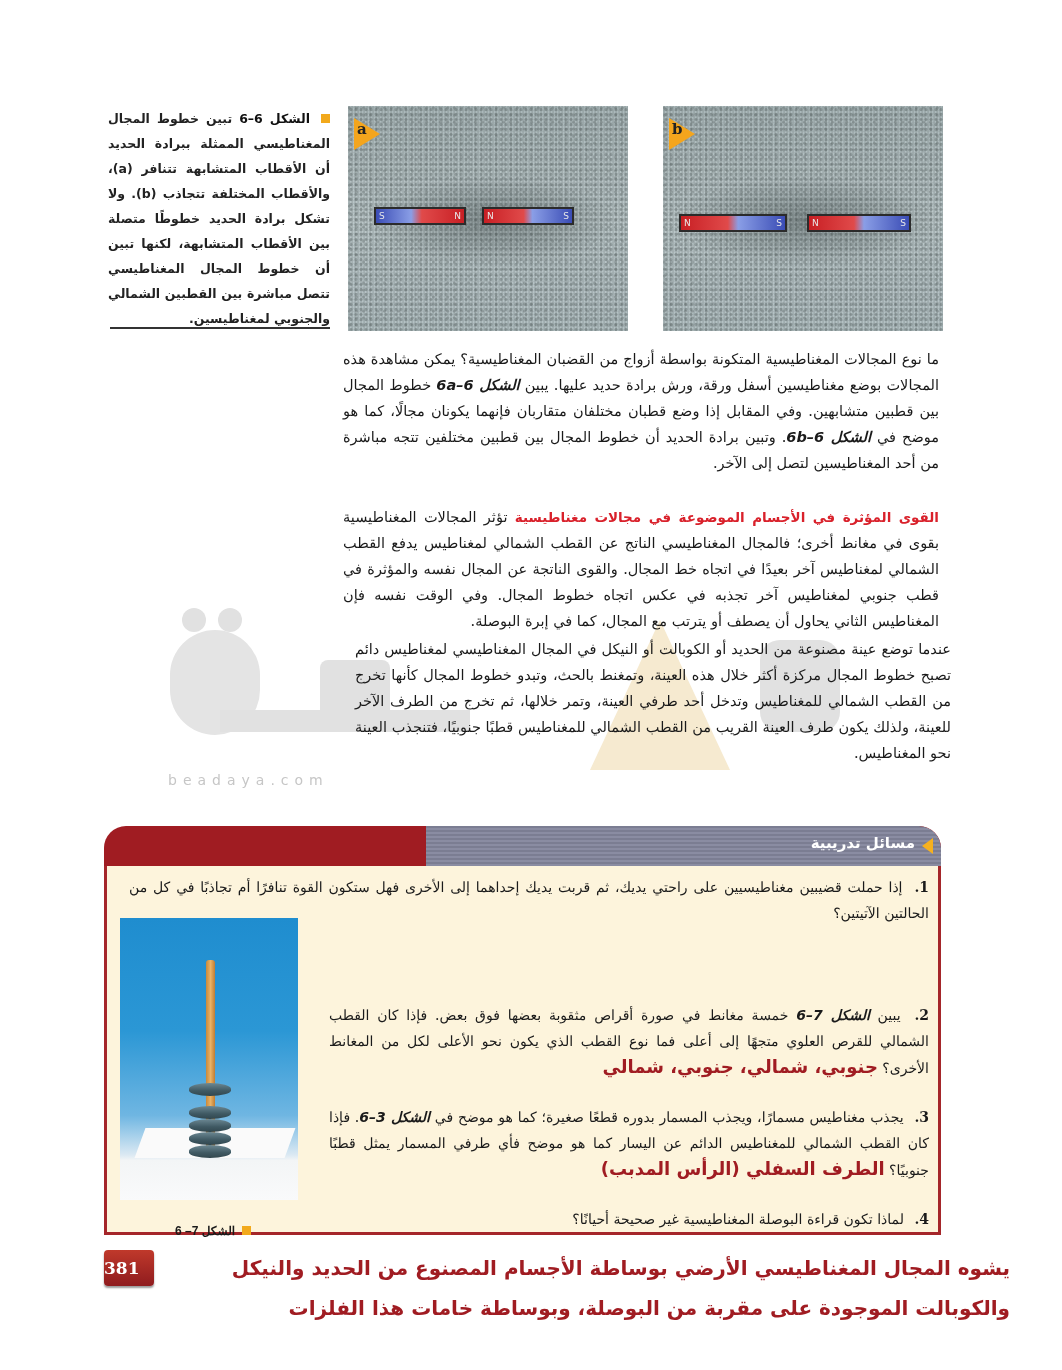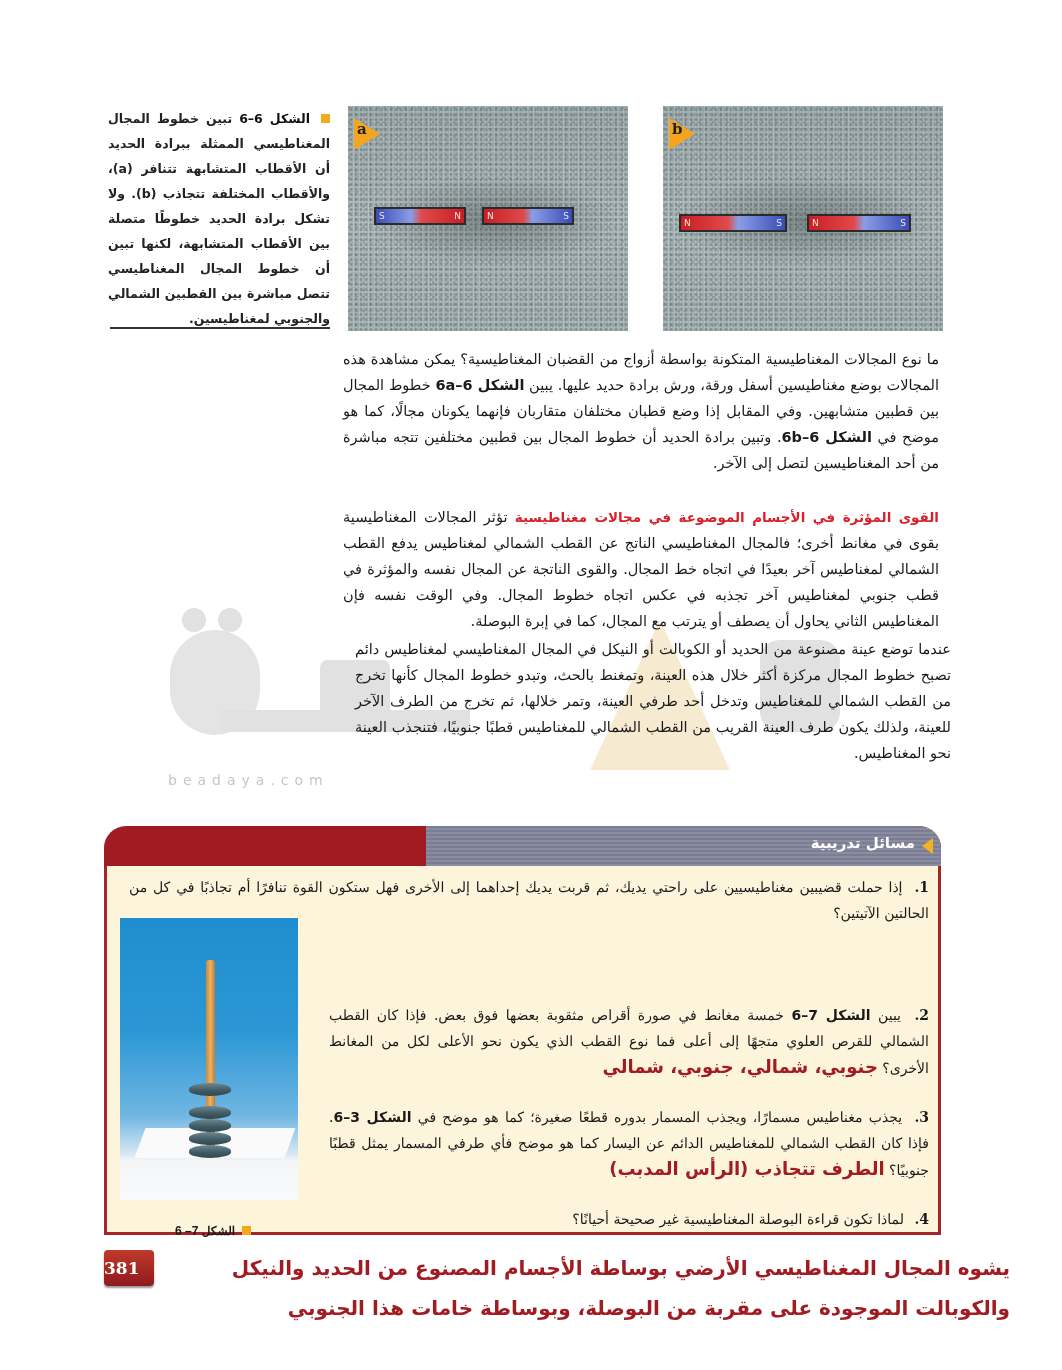--- a/index.html
+++ b/index.html
@@ -44,21 +44,21 @@
   .mag-ns { background: linear-gradient(90deg, #c81f24, #e04a4a 45%, #8a9ee6 55%, #3a4cb5); }
   .photo-label { position: absolute; top: 12px; left: 6px; width: 0; height: 0;
     border-top: 16px solid transparent; border-bottom: 16px solid transparent; border-left: 26px solid #f4a51d; }
   .photo-label-text { position: absolute; top: 14px; left: 9px; font-family: "DejaVu Serif", serif; font-weight: bold; font-size: 15px; color: #222; }
 
   
   .para { position: absolute; left: 343px; width: 596px; font-size: 14.5px; line-height: 26px; }
   .p1 { top: 346px; }
   .p2 { top: 504px; }
   .p3 { top: 636px; margin-left: 12px; }
-  .bold { font-weight: bold; font-family: "DejaVu Sans", sans-serif; }
+  .bold { font-weight: bold; font-family: "DejaVu Sans", sans-serif; font-style: italic; }
   .red-head { color: #d9212b; font-weight: bold; font-family: "DejaVu Sans", sans-serif; font-size: 13.5px; }
 
   
   .practice { position: absolute; left: 104px; top: 826px; width: 837px; height: 453px; }
   .practice-header { position: absolute; left: 0; top: 0; width: 837px; height: 40px; border-radius: 22px 22px 0 0; overflow: hidden; background: #a01c22; }
   .practice-header-gray { position: absolute; right: 0; top: 0; width: 515px; height: 40px;
     background: repeating-linear-gradient(180deg, #7b7d92 0 2px, #8a8ca2 2px 4px); border-radius: 0 22px 0 0; }
   .practice-title { position: absolute; right: 26px; top: 8px; font-family: "DejaVu Sans", sans-serif; font-weight: bold; font-size: 15px; color: #fff; direction: rtl; }
   .practice-arrow { position: absolute; right: 8px; top: 12px; width: 0; height: 0; border-top: 8px solid transparent; border-bottom: 8px solid transparent; border-right: 11px solid #f6b11f; }
   .practice-body { position: absolute; left: 0; top: 40px; width: 831px; height: 366px; background: #fdf4dc; border: 3px solid #a5262a; border-top: none; }
@@ -162,21 +162,21 @@
 
   <div class="q q2 rtl">
     <span class="q-num">2.</span>
     <span>يبين </span><span class="bold">الشكل 7–6</span><span> خمسة مغانط في صورة أقراص مثقوبة بعضها فوق بعض. فإذا كان القطب الشمالي للقرص العلوي متجهًا إلى أعلى فما نوع القطب الذي يكون نحو الأعلى لكل من المغانط الأخرى؟</span>
     <span class="answer-lg">جنوبي، شمالي، جنوبي، شمالي</span>
   </div>
 
   <div class="q q3 rtl">
     <span class="q-num">3.</span>
     <span>يجذب مغناطيس مسمارًا، ويجذب المسمار بدوره قطعًا صغيرة؛ كما هو موضح في </span><span class="bold">الشكل 3–6</span><span>. فإذا كان القطب الشمالي للمغناطيس الدائم عن اليسار كما هو موضح فأي طرفي المسمار يمثل قطبًا جنوبيًا؟</span>
-    <span class="answer-lg">الطرف تتجاذب (الرأس المدبب)</span>
+    <span class="answer-lg">الطرف السفلي (الرأس المدبب)</span>
   </div>
 
   <div class="q q4 rtl">
     <span class="q-num">4.</span>
     <span>لماذا تكون قراءة البوصلة المغناطيسية غير صحيحة أحيانًا؟</span>
   </div>
 </div>
 
 <div class="fig7">
   <div class="fig7-base"></div>
@@ -186,13 +186,13 @@
   <div class="disk" style="top:201px;"></div>
   <div class="disk" style="top:214px;"></div>
   <div class="disk" style="top:227px;"></div>
 </div>
 <div class="fig7-caption">
   <span class="cap-square"></span>
   <span>الشكل 7– 6</span>
 </div>
 
 <div class="page-num">381</div>
-<div class="footer-note">يشوه المجال المغناطيسي الأرضي بوساطة الأجسام المصنوع من الحديد والنيكل والكوبالت الموجودة على مقربة من البوصلة، وبوساطة خامات هذا الجنوبي</div>
+<div class="footer-note">يشوه المجال المغناطيسي الأرضي بوساطة الأجسام المصنوع من الحديد والنيكل والكوبالت الموجودة على مقربة من البوصلة، وبوساطة خامات هذا الفلزات</div>
 
 </body></html>

